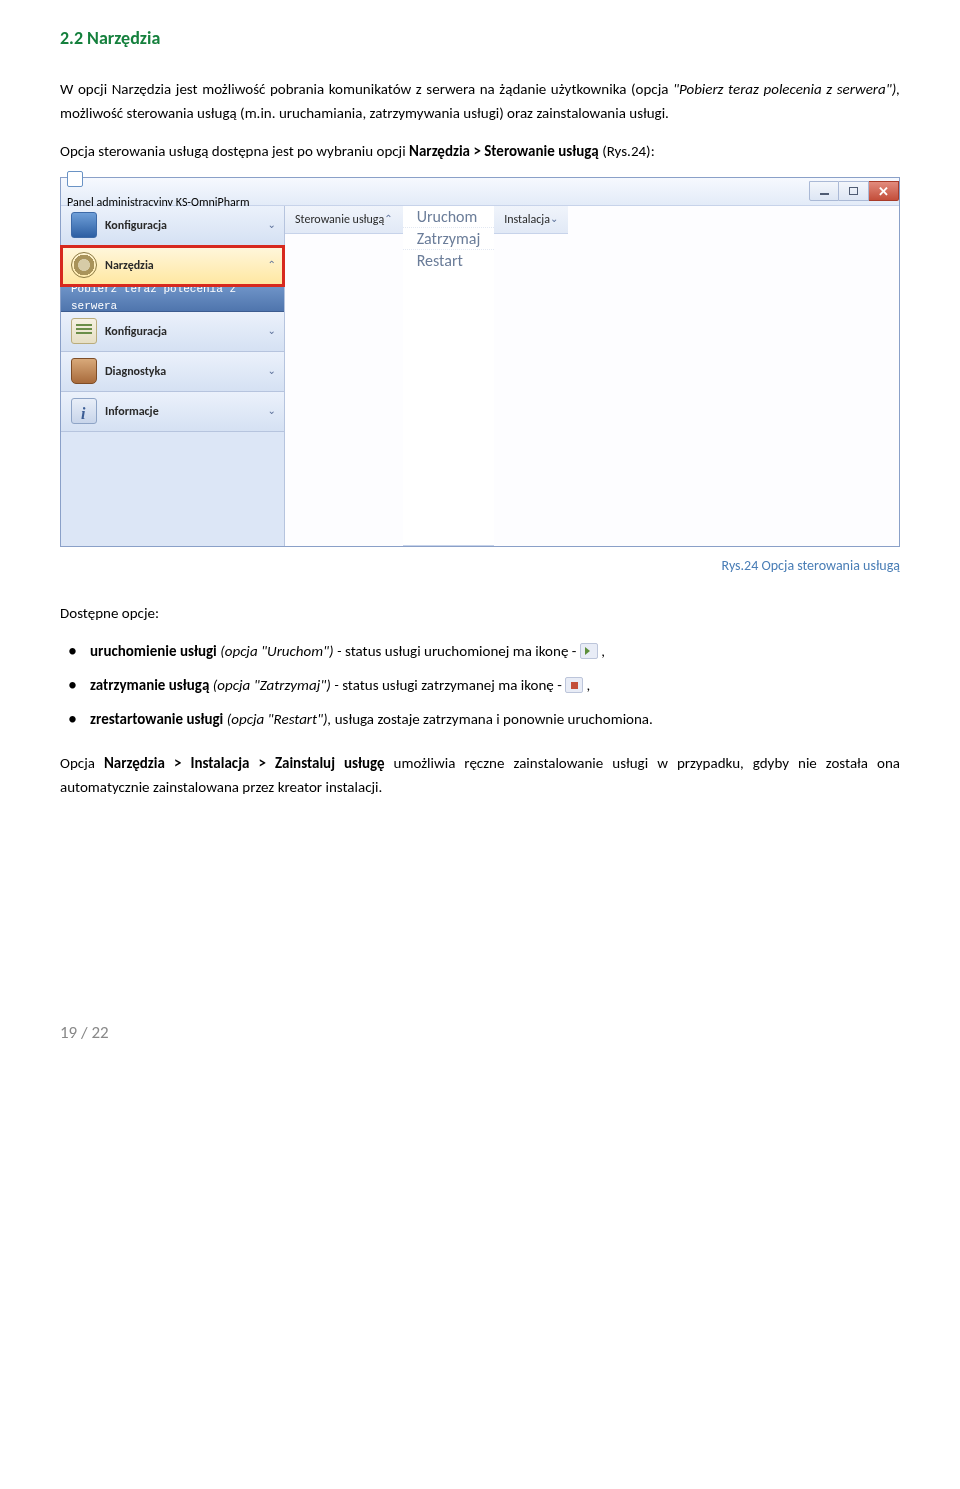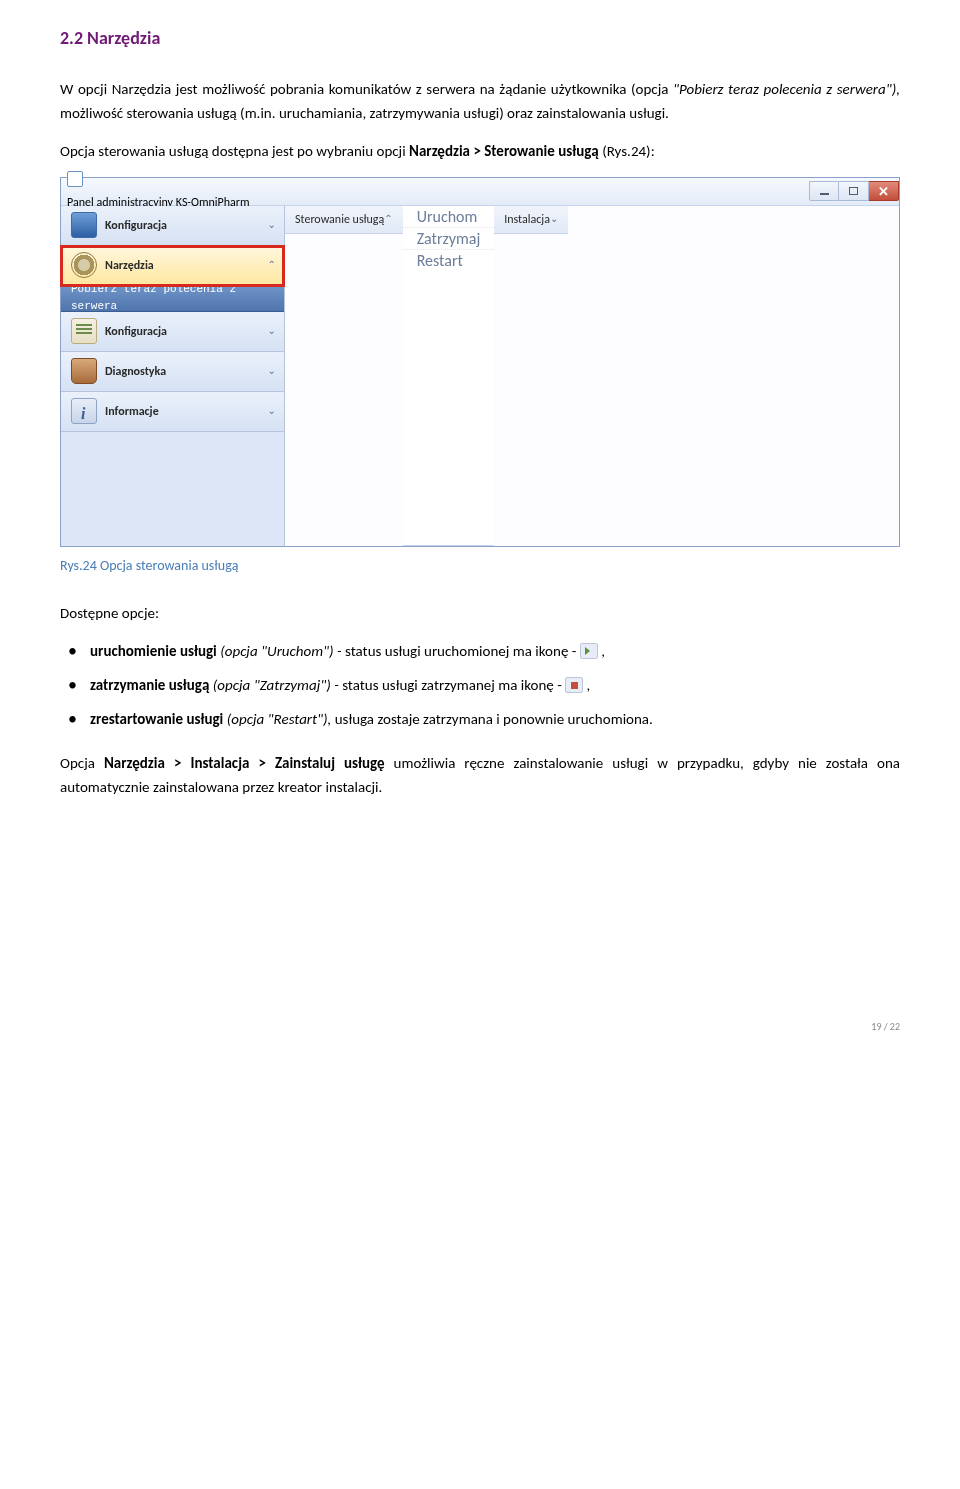--- a/index.html
+++ b/index.html
@@ -7,54 +7,55 @@
     font-family: "Segoe UI", Tahoma, Calibri, sans-serif;
     background: #fff;
     width: 960px;
     margin: 0 auto;
     color: #000;
     font-size: 15px;
     line-height: 1.6;
     padding: 24px 60px 40px 60px;
   }
   .section-title {
-    color: #701a75;
+    color: #15803d;
     font-weight: bold;
     font-size: 18px;
     margin-bottom: 24px;
   }
   .para {
     text-align: justify;
     margin-bottom: 14px;
   }
   .bold { font-weight: bold; }
   .italic { font-style: italic; }
   .figure-caption {
     color: #4a7eb6;
     font-size: 14px;
     margin: 8px 0 24px 0;
+    text-align: right;
   }
   ul.bullets { list-style: none; margin: 10px 0 20px 0; }
   ul.bullets li { position: relative; padding-left: 30px; margin-bottom: 10px; }
   ul.bullets li::before {
     content: "•"; position: absolute; left: 8px; top: -2px; font-size: 18px;
   }
   .inline-icon {
     display: inline-block; width: 18px; height: 16px; vertical-align: -3px;
     background: #e8ecf6; border: 1px solid #bcc5da; border-radius: 2px;
     position: relative;
   }
   .inline-icon::after {
     content: ""; position: absolute; left: 4px; top: 3px; width: 0; height: 0;
     border-left: 5px solid #5c8f3a; border-top: 4px solid transparent; border-bottom: 4px solid transparent;
   }
   .inline-icon.stop::after {
     border: none; width: 7px; height: 7px; background: #c34e3a; left: 5px; top: 4px;
   }
-  .footer-page { text-align: right; color: #888; font-size: 10px; margin-top: 220px; }
+  .footer-page { text-align: left; color: #888; font-size: 17px; margin-top: 220px; }
 
   
   .app-window {
     border: 1px solid #8aa0c8;
     background: #e3ebf8;
     margin: 6px 0 4px 0;
     font-size: 12px;
     color: #000;
   }
   .titlebar {

